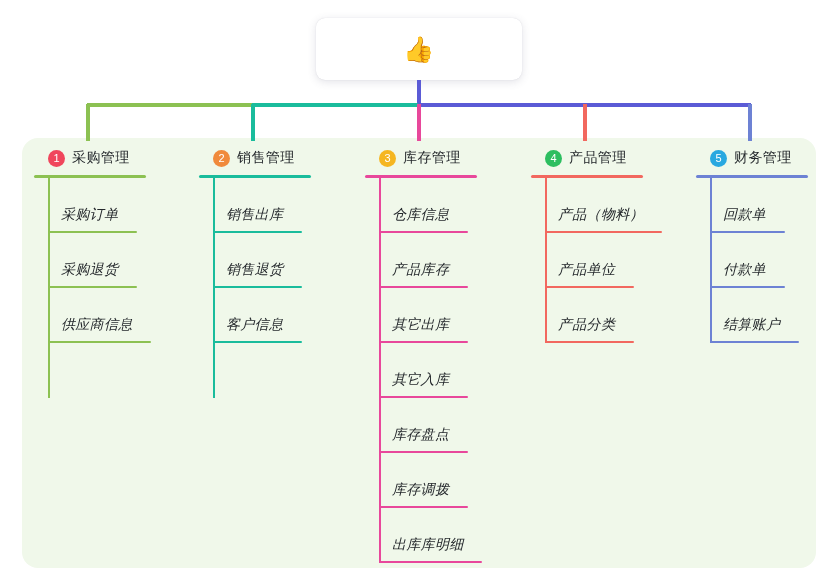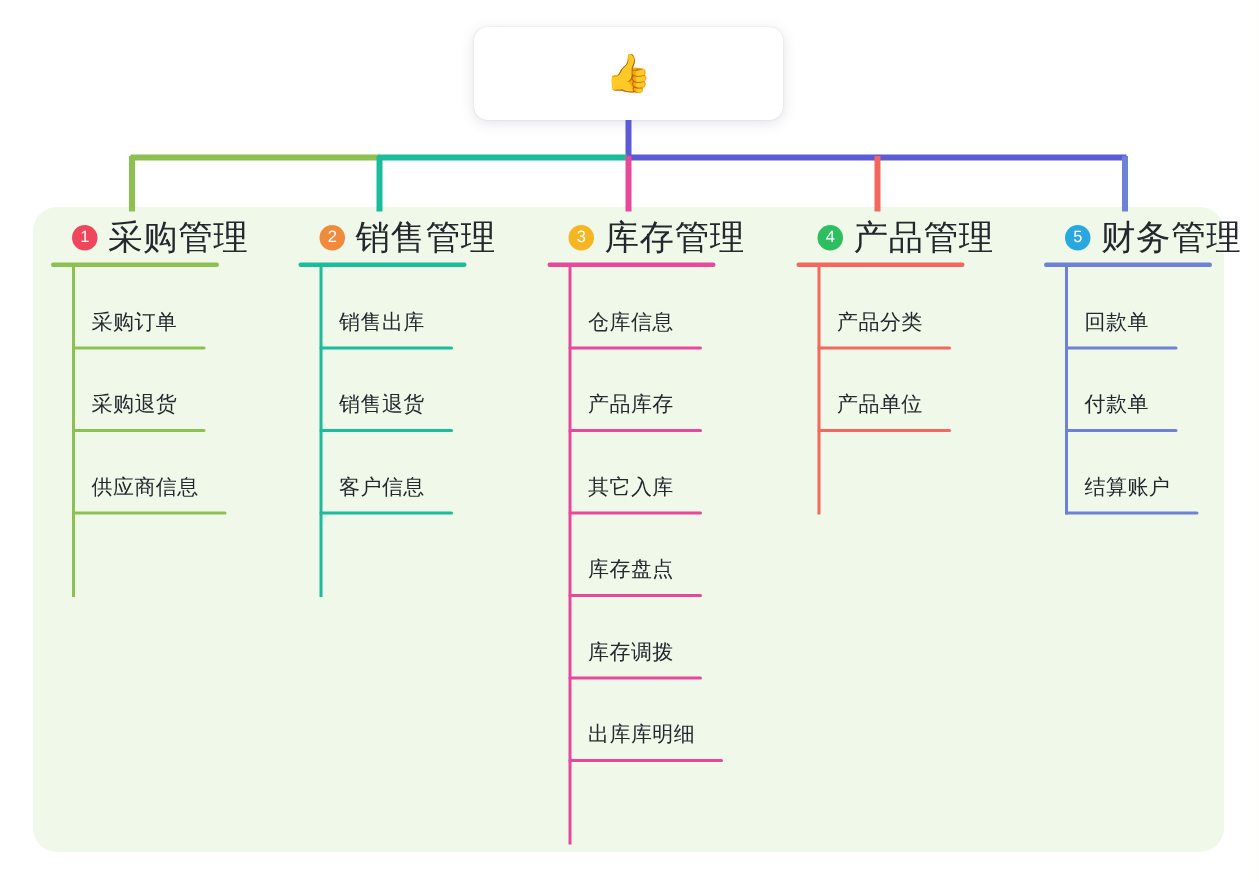--- a/index.html
+++ b/index.html
@@ -87,21 +87,21 @@
     height: 17px;
     border-radius: 50%;
     color: #ffffff;
     font-size: 11px;
     line-height: 17px;
     text-align: center;
     font-weight: normal;
     flex: none;
   }
   .col-title {
-    font-size: 23px;
+    font-size: 14px;
     color: #24282c;
     letter-spacing: 0.4px;
   }
   .col-underline {
     height: 3px;
     border-radius: 2px;
     margin-top: 5px;
   }
   .items {
     position: relative;
@@ -119,20 +119,21 @@
     box-sizing: border-box;
   }
   .item-label {
     position: absolute;
     left: 27px;
     bottom: 9px;
     font-size: 14px;
     color: #24282c;
     white-space: nowrap;
     letter-spacing: 0.3px;
+    font-style: italic;
   }
   .item-rule {
     position: absolute;
     left: 14px;
     bottom: 0;
     height: 2px;
     border-radius: 1px;
   }
 </style>
 </head>
@@ -217,20 +218,24 @@
       <div class="spine" style="height: 385px; background: rgb(232, 72, 155);"></div>
       <div class="item">
         <span class="item-label">仓库信息</span>
         <span class="item-rule" style="width: 89px; background: rgb(232, 72, 155);"></span>
       </div>
       <div class="item">
         <span class="item-label">产品库存</span>
         <span class="item-rule" style="width: 89px; background: rgb(232, 72, 155);"></span>
       </div>
       <div class="item">
+        <span class="item-label">其它出库</span>
+        <span class="item-rule" style="width: 89px; background: rgb(232, 72, 155);"></span>
+      </div>
+      <div class="item">
         <span class="item-label">其它入库</span>
         <span class="item-rule" style="width: 89px; background: rgb(232, 72, 155);"></span>
       </div>
       <div class="item">
         <span class="item-label">库存盘点</span>
         <span class="item-rule" style="width: 89px; background: rgb(232, 72, 155);"></span>
       </div>
       <div class="item">
         <span class="item-label">库存调拨</span>
         <span class="item-rule" style="width: 89px; background: rgb(232, 72, 155);"></span>
@@ -244,27 +249,31 @@
 
   <div class="column" style="left:531px;width:165px;">
     <div class="col-head">
       <span class="badge" style="background: rgb(45, 190, 96);">4</span>
       <span class="col-title">产品管理</span>
     </div>
     <div class="col-underline" style="width: 112px; background: rgb(242, 104, 95);"></div>
     <div class="items">
       <div class="spine" style="height: 165px; background: rgb(242, 104, 95);"></div>
       <div class="item">
+        <span class="item-label">产品（物料）</span>
+        <span class="item-rule" style="width: 117px; background: rgb(242, 104, 95);"></span>
+      </div>
+      <div class="item">
+        <span class="item-label">产品单位</span>
+        <span class="item-rule" style="width: 89px; background: rgb(242, 104, 95);"></span>
+      </div>
+      <div class="item">
         <span class="item-label">产品分类</span>
         <span class="item-rule" style="width: 89px; background: rgb(242, 104, 95);"></span>
       </div>
-      <div class="item">
-        <span class="item-label">产品单位</span>
-        <span class="item-rule" style="width: 89px; background: rgb(242, 104, 95);"></span>
-      </div>
     </div>
   </div>
 
   <div class="column" style="left:696px;width:150px;">
     <div class="col-head">
       <span class="badge" style="background: rgb(41, 168, 224);">5</span>
       <span class="col-title">财务管理</span>
     </div>
     <div class="col-underline" style="width: 112px; background: rgb(109, 130, 212);"></div>
     <div class="items">

